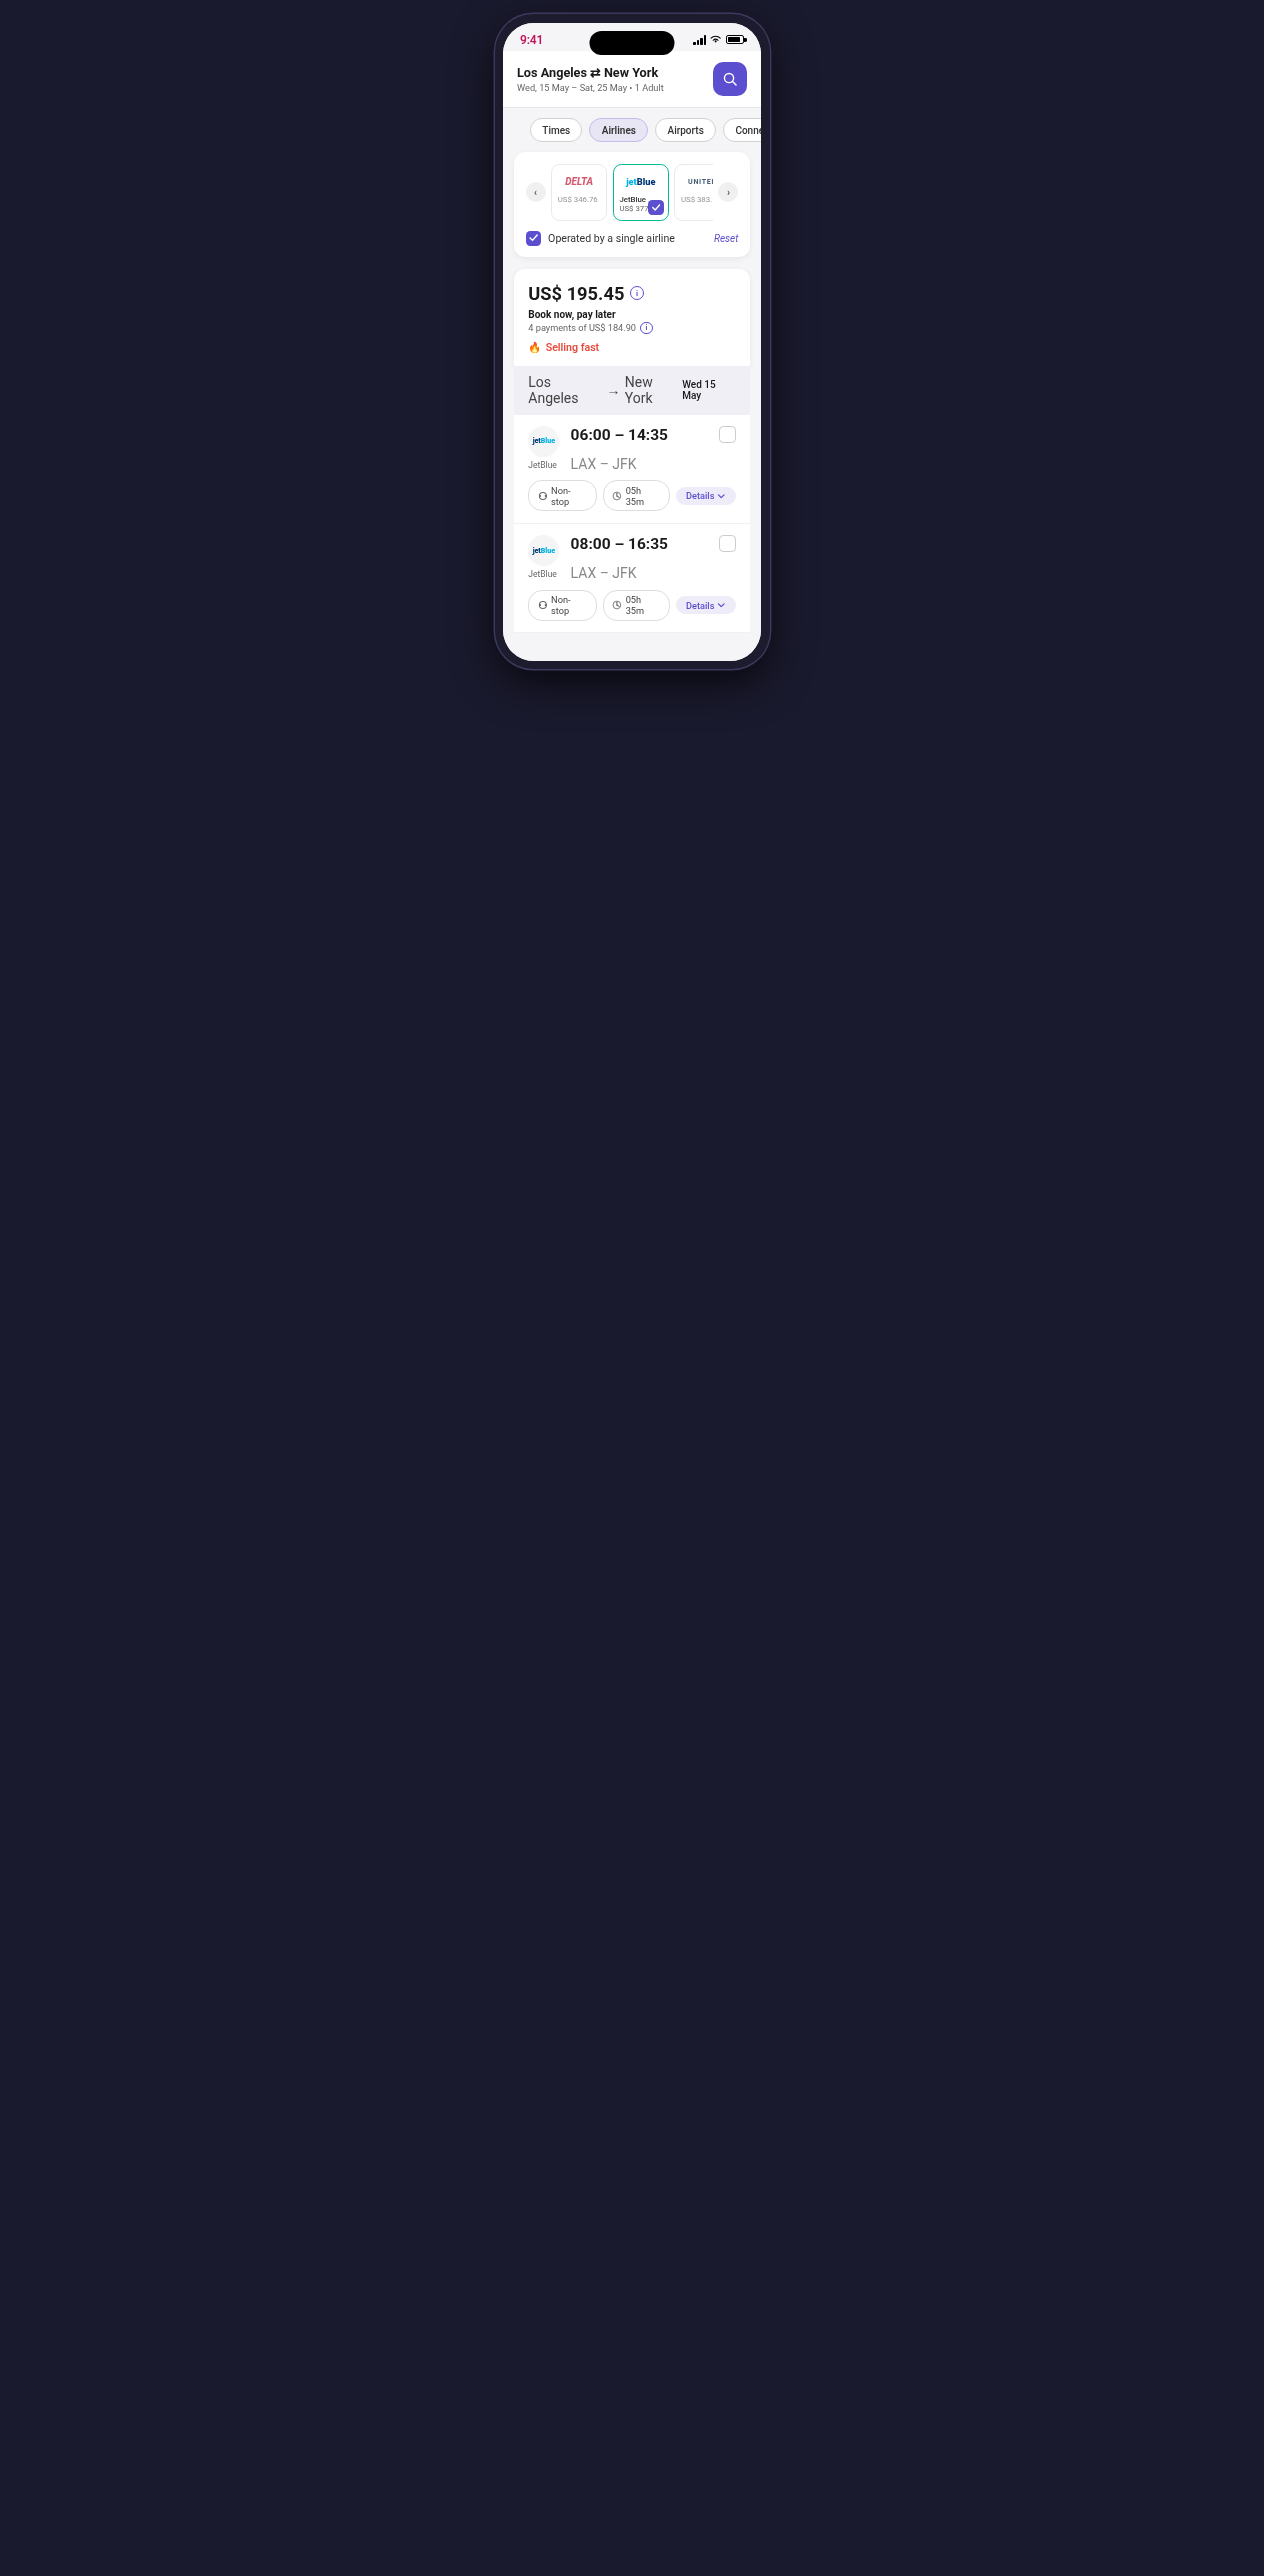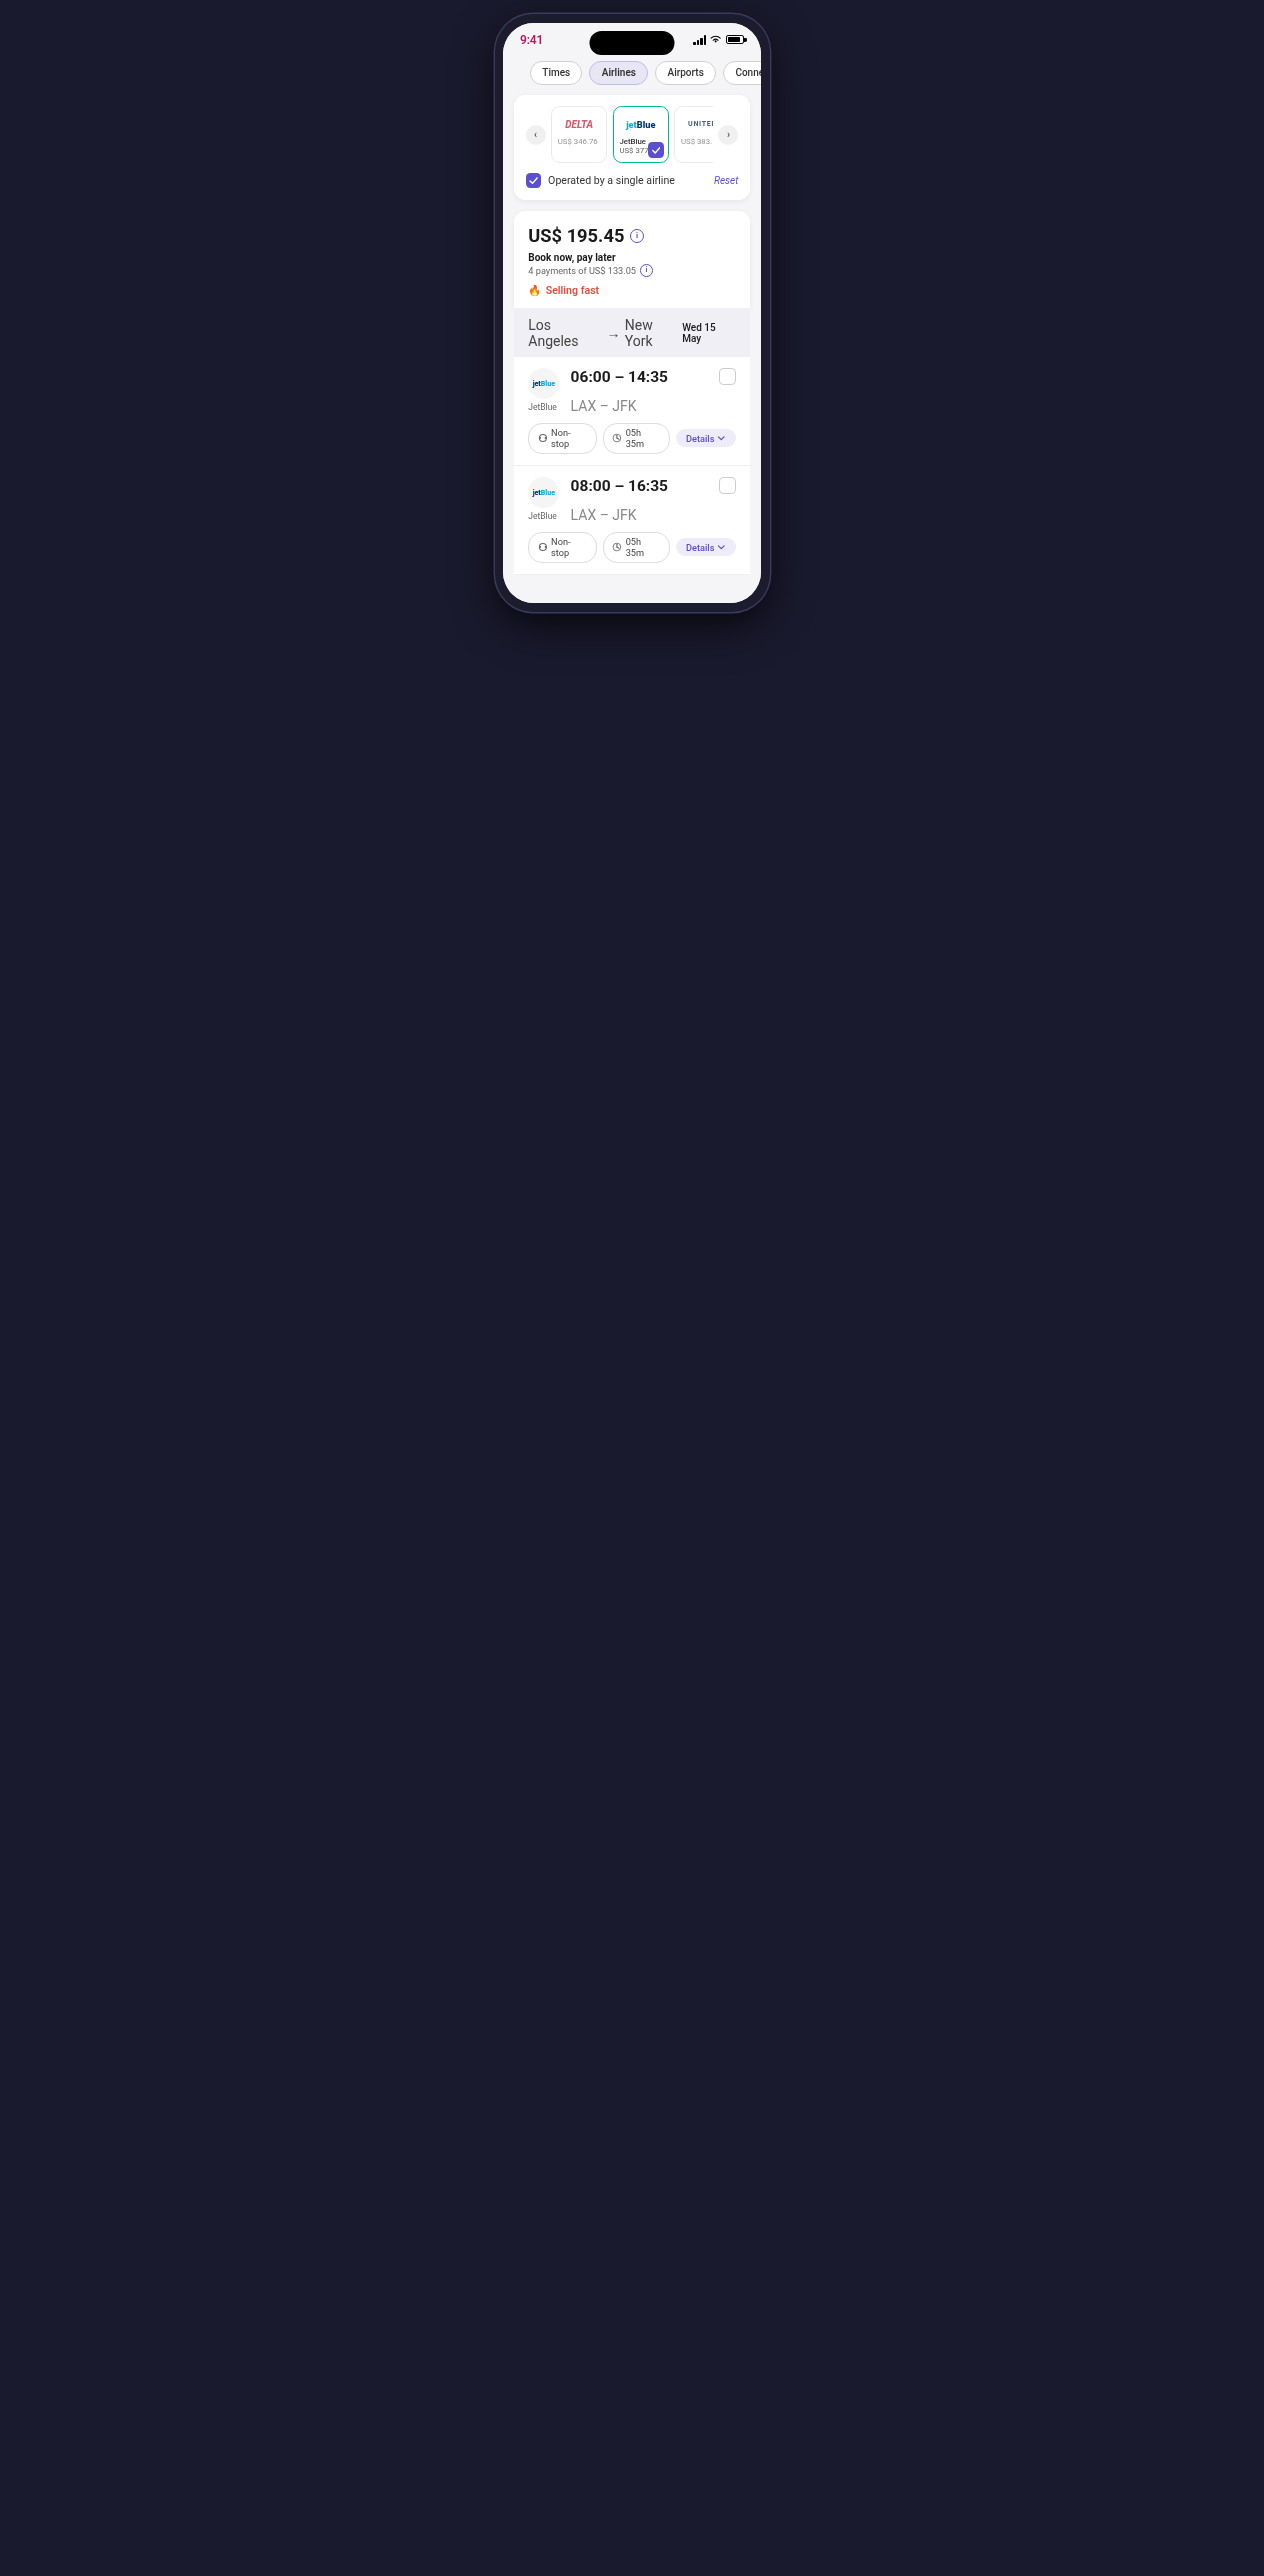--- a/index.html
+++ b/index.html
@@ -468,20 +468,34 @@
             </svg>
         </span>
         <div class="battery-icon">
           <div class="battery-fill"></div>
         </div>
       </div>
     </div>
 
     <div class="content">
 
+      <div class="header">
+        <div class="header-left">
+          <div class="route-title">
+            <span>Los Angeles ⇄ New York</span>
+          </div>
+          <div class="route-subtitle">Wed, 15 May – Sat, 25 May • 1 Adult</div>
+        </div>
+        <div class="search-btn">
+          <svg width="15.5" height="15.5" viewBox="0 0 22 22" fill="none">
+            <circle cx="10" cy="10" r="6.5" stroke="#fff" stroke-width="2"></circle>
+            <line x1="15" y1="15" x2="20" y2="20" stroke="#fff" stroke-width="2" stroke-linecap="round"></line>
+          </svg>
+        </div>
+      </div>
 
       <div class="filter-tabs">
         <div class="filter-tab">Times</div>
         <div class="filter-tab active">Airlines</div>
         <div class="filter-tab">Airports</div>
         <div class="filter-tab">Connections</div>
 
       </div>
 
       <div class="airline-card">
@@ -531,21 +545,21 @@
         </div>
       </div>
 
       <div class="price-card">
         <div class="price-row">
           <span class="price-amount">US$ 195.45</span>
           <div class="info-icon">i</div>
         </div>
         <div class="pay-later">Book now, pay later</div>
         <div class="payments-text">
-          <span>4 payments of US$ 133.05</span>
+          <span>4 payments of US$ 184.90</span>
           <div class="info-icon" style="width:12.7px;height:12.7px;font-size:7px;">i</div>
         </div>
         <div class="selling-fast">
           <span>🔥</span>
           <span>Selling fast</span>
         </div>
       </div>
 
       <div class="route-section">
         <div class="route-text">

